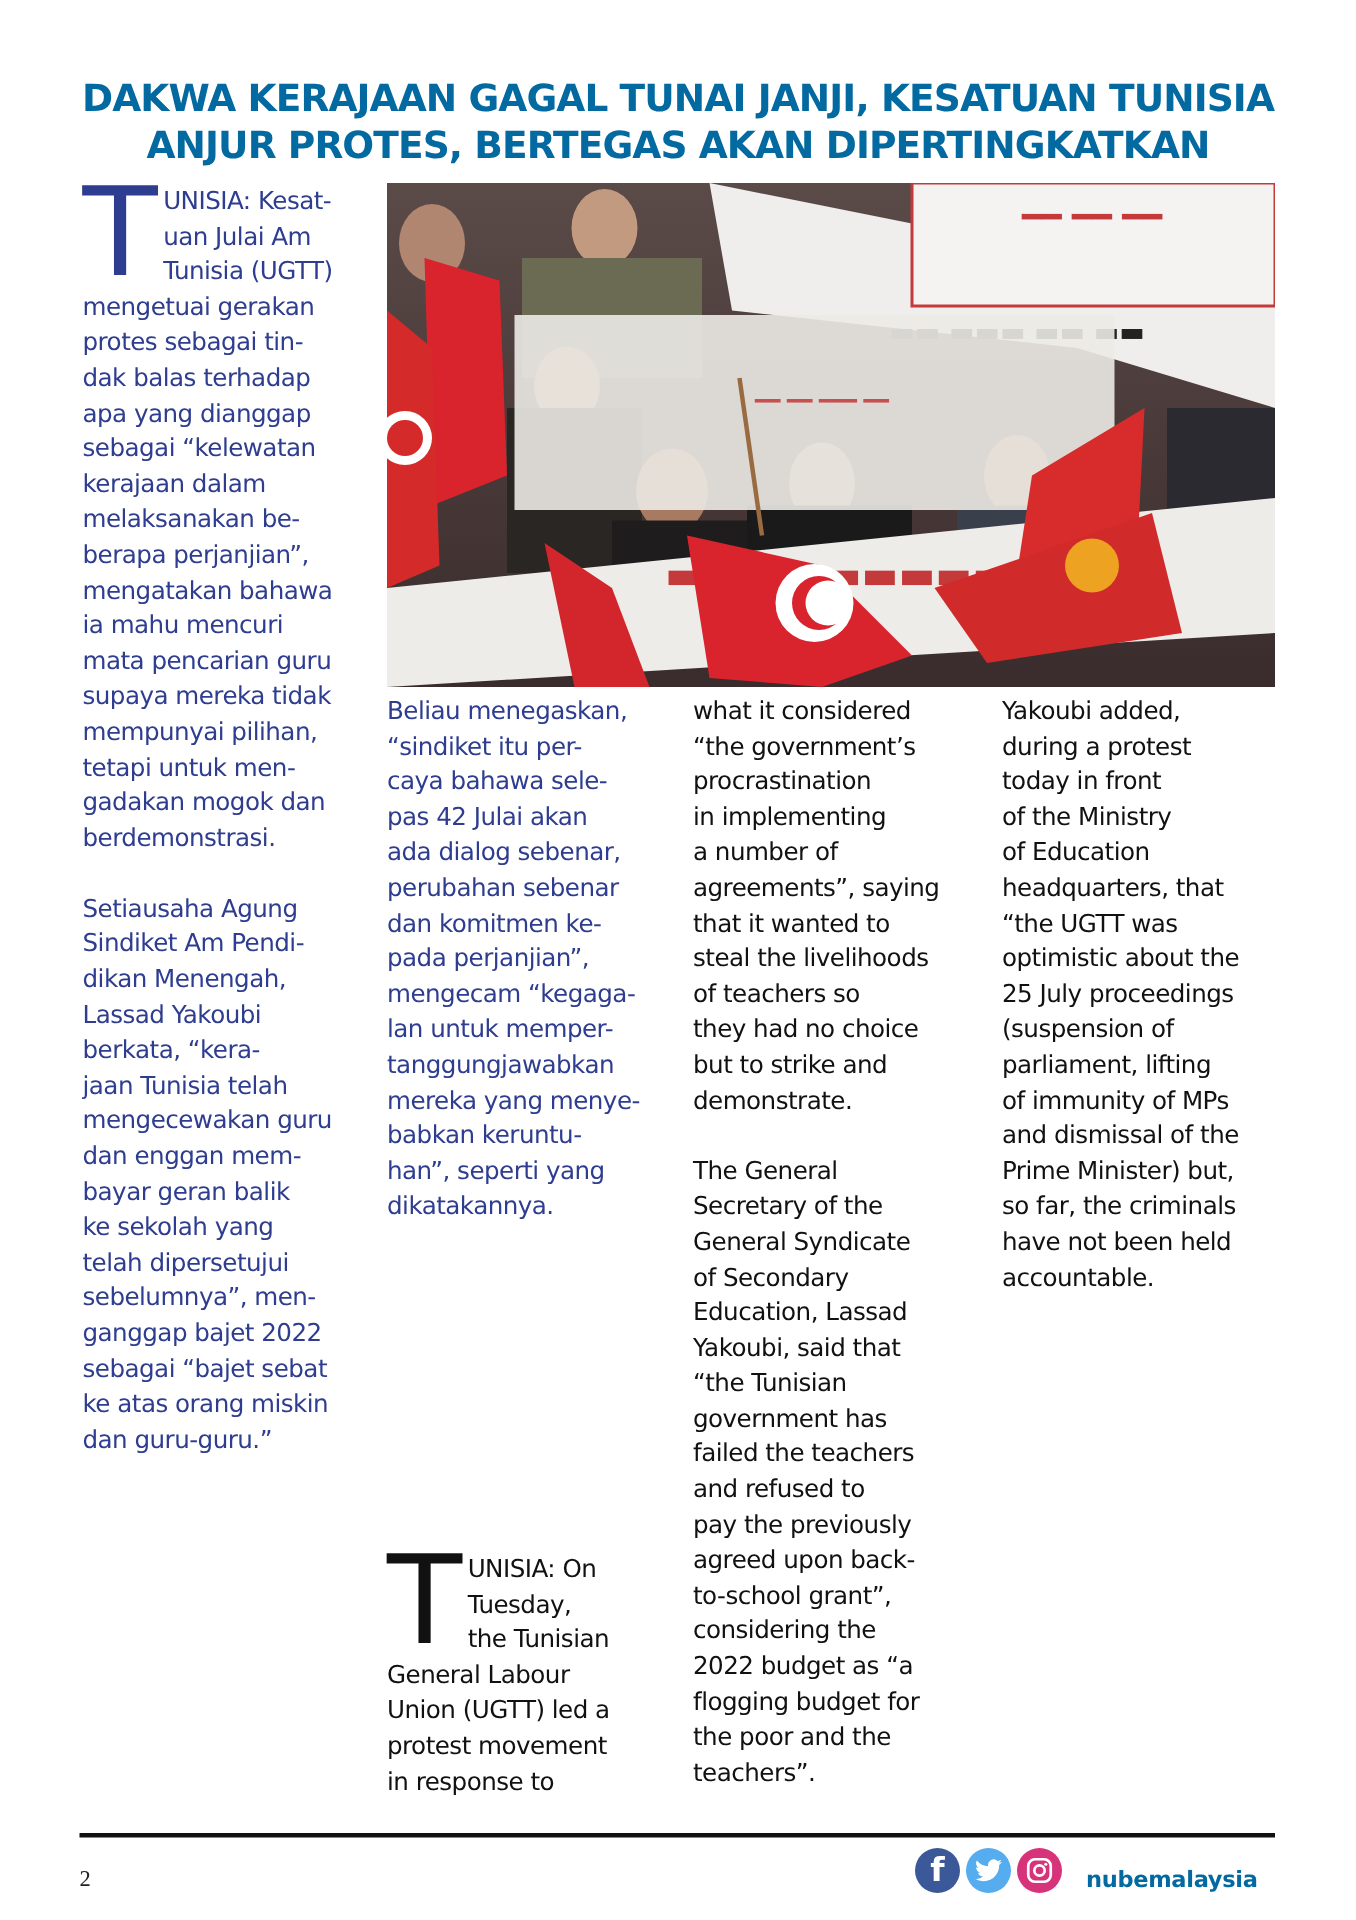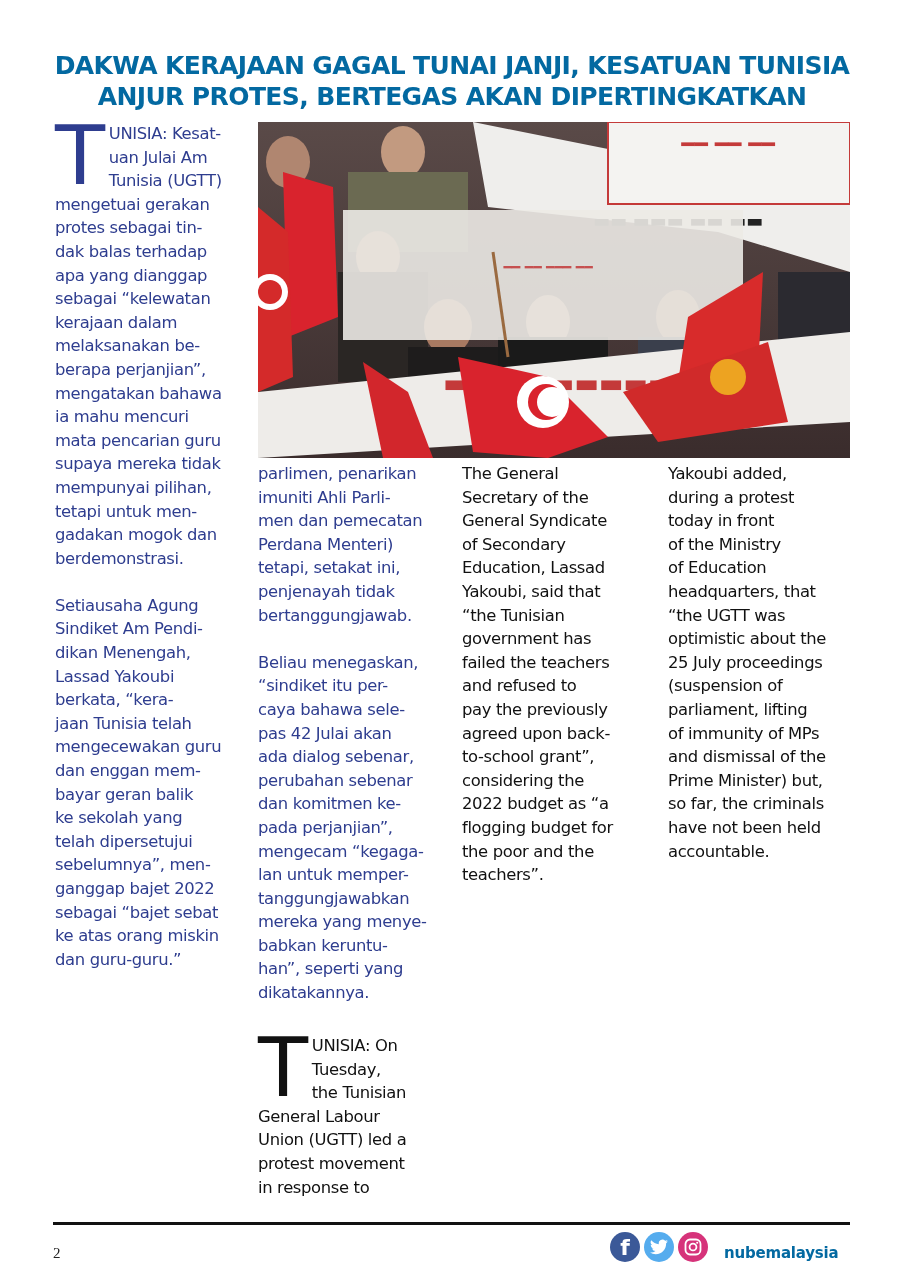--- a/index.html
+++ b/index.html
@@ -127,27 +127,20 @@
     <circle cx="294" cy="280" r="15" fill="#ffffff"></circle>
     <polygon points="430,195 505,150 500,250 420,260" fill="#d82b2b"></polygon>
     <polygon points="365,270 510,220 530,300 400,320" fill="#d02a2a"></polygon>
     <circle cx="470" cy="255" r="18" fill="#f0b020" opacity="0.9"></circle>
     <polygon points="105,240 150,270 175,336 125,336" fill="#d2262c"></polygon>
     <line x1="235" y1="130" x2="250" y2="235" stroke="#9a6a40" stroke-width="3"></line>
   </svg>
 </div>
 
 <div class="col c2 malay">
-  <p>parlimen, penarikan
-imuniti Ahli Parli-
-men dan pemecatan
-Perdana Menteri)
-tetapi, setakat ini,
-penjenayah tidak
-bertanggungjawab.</p>
   <p>Beliau menegaskan,
 “sindiket itu per-
 caya bahawa sele-
 pas 42 Julai akan
 ada dialog sebenar,
 perubahan sebenar
 dan komitmen ke-
 pada perjanjian”,
 mengecam “kegaga-
 lan untuk memper-
@@ -162,20 +155,32 @@
   <p><span class="dropcap black">T</span><span>UNISIA: On
 Tuesday,
 the Tunisian</span>
 <span>General Labour
 Union (UGTT) led a
 protest movement
 in response to</span></p>
 </div>
 
 <div class="col c3 english">
+  <p>what it considered
+“the government’s
+procrastination
+in implementing
+a number of
+agreements”, saying
+that it wanted to
+steal the livelihoods
+of teachers so
+they had no choice
+but to strike and
+demonstrate.</p>
   <p>The General
 Secretary of the
 General Syndicate
 of Secondary
 Education, Lassad
 Yakoubi, said that
 “the Tunisian
 government has
 failed the teachers
 and refused to

